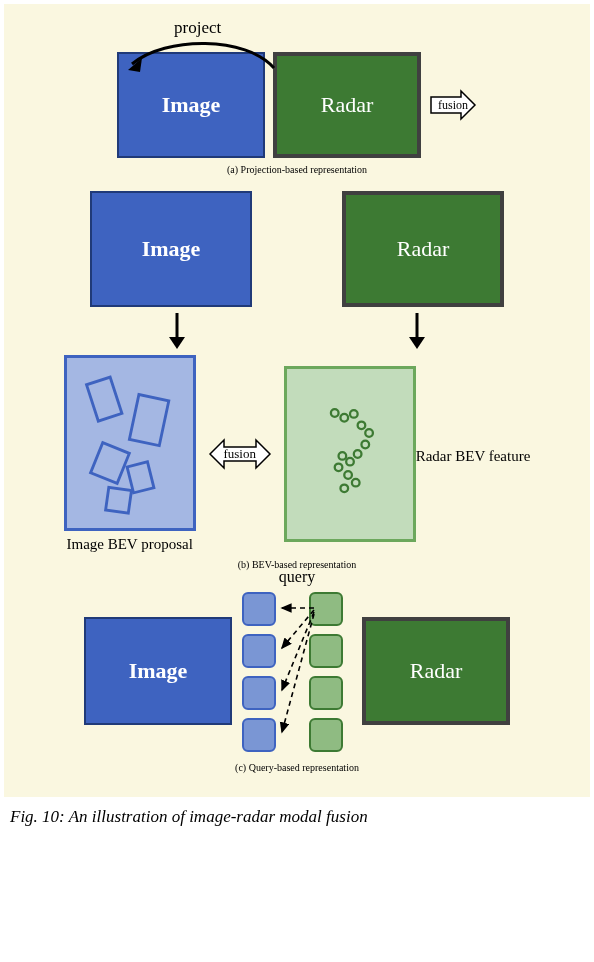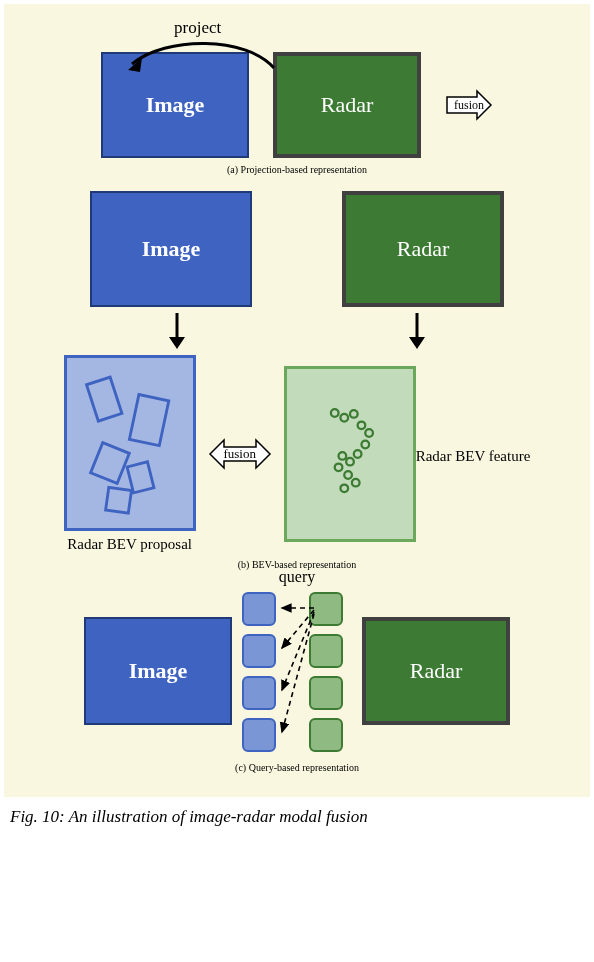--- a/index.html
+++ b/index.html
@@ -21,21 +21,21 @@
   }
   .figcaption {
     font-size: 17px;
     padding: 6px 10px 2px 10px;
     font-style: italic;
   }
   .row {
     display: flex;
     align-items: center;
     justify-content: center;
-    gap: 24px;
+    gap: 8px;
     position: relative;
   }
   
   .block {
     display: flex;
     align-items: center;
     justify-content: center;
     color: #ffffff;
     font-size: 22px;
     font-family: "Times New Roman", serif;
@@ -151,21 +151,21 @@
           <svg width="100%" height="100%" viewBox="0 0 132 176">
             <g fill="none" stroke="#3e63c0" stroke-width="3">
               <rect x="26" y="22" width="26" height="40" transform="rotate(-18 39 42)"></rect>
               <rect x="70" y="40" width="32" height="48" transform="rotate(12 86 64)"></rect>
               <rect x="30" y="92" width="30" height="34" transform="rotate(22 45 109)"></rect>
               <rect x="66" y="110" width="22" height="28" transform="rotate(-14 77 124)"></rect>
               <rect x="42" y="136" width="24" height="24" transform="rotate(8 54 148)"></rect>
             </g>
           </svg>
         </div>
-        <div class="bev-label"><span>Radar BEV proposal</span></div>
+        <div class="bev-label"><span>Image BEV proposal</span></div>
       </div>
       <div class="fusion-arrow-bi">
         <svg viewBox="0 0 64 36">
           <polygon points="2,18 16,4 16,11 48,11 48,4 62,18 48,32 48,25 16,25 16,32" fill="#fff" stroke="#000" stroke-width="1.5"></polygon>
         </svg>
         <span>fusion</span>
       </div>
       <div style="display:flex;flex-direction:row;align-items:center;">
         <div class="bev-box bev-radar">
           <svg width="100%" height="100%" viewBox="0 0 132 176">

